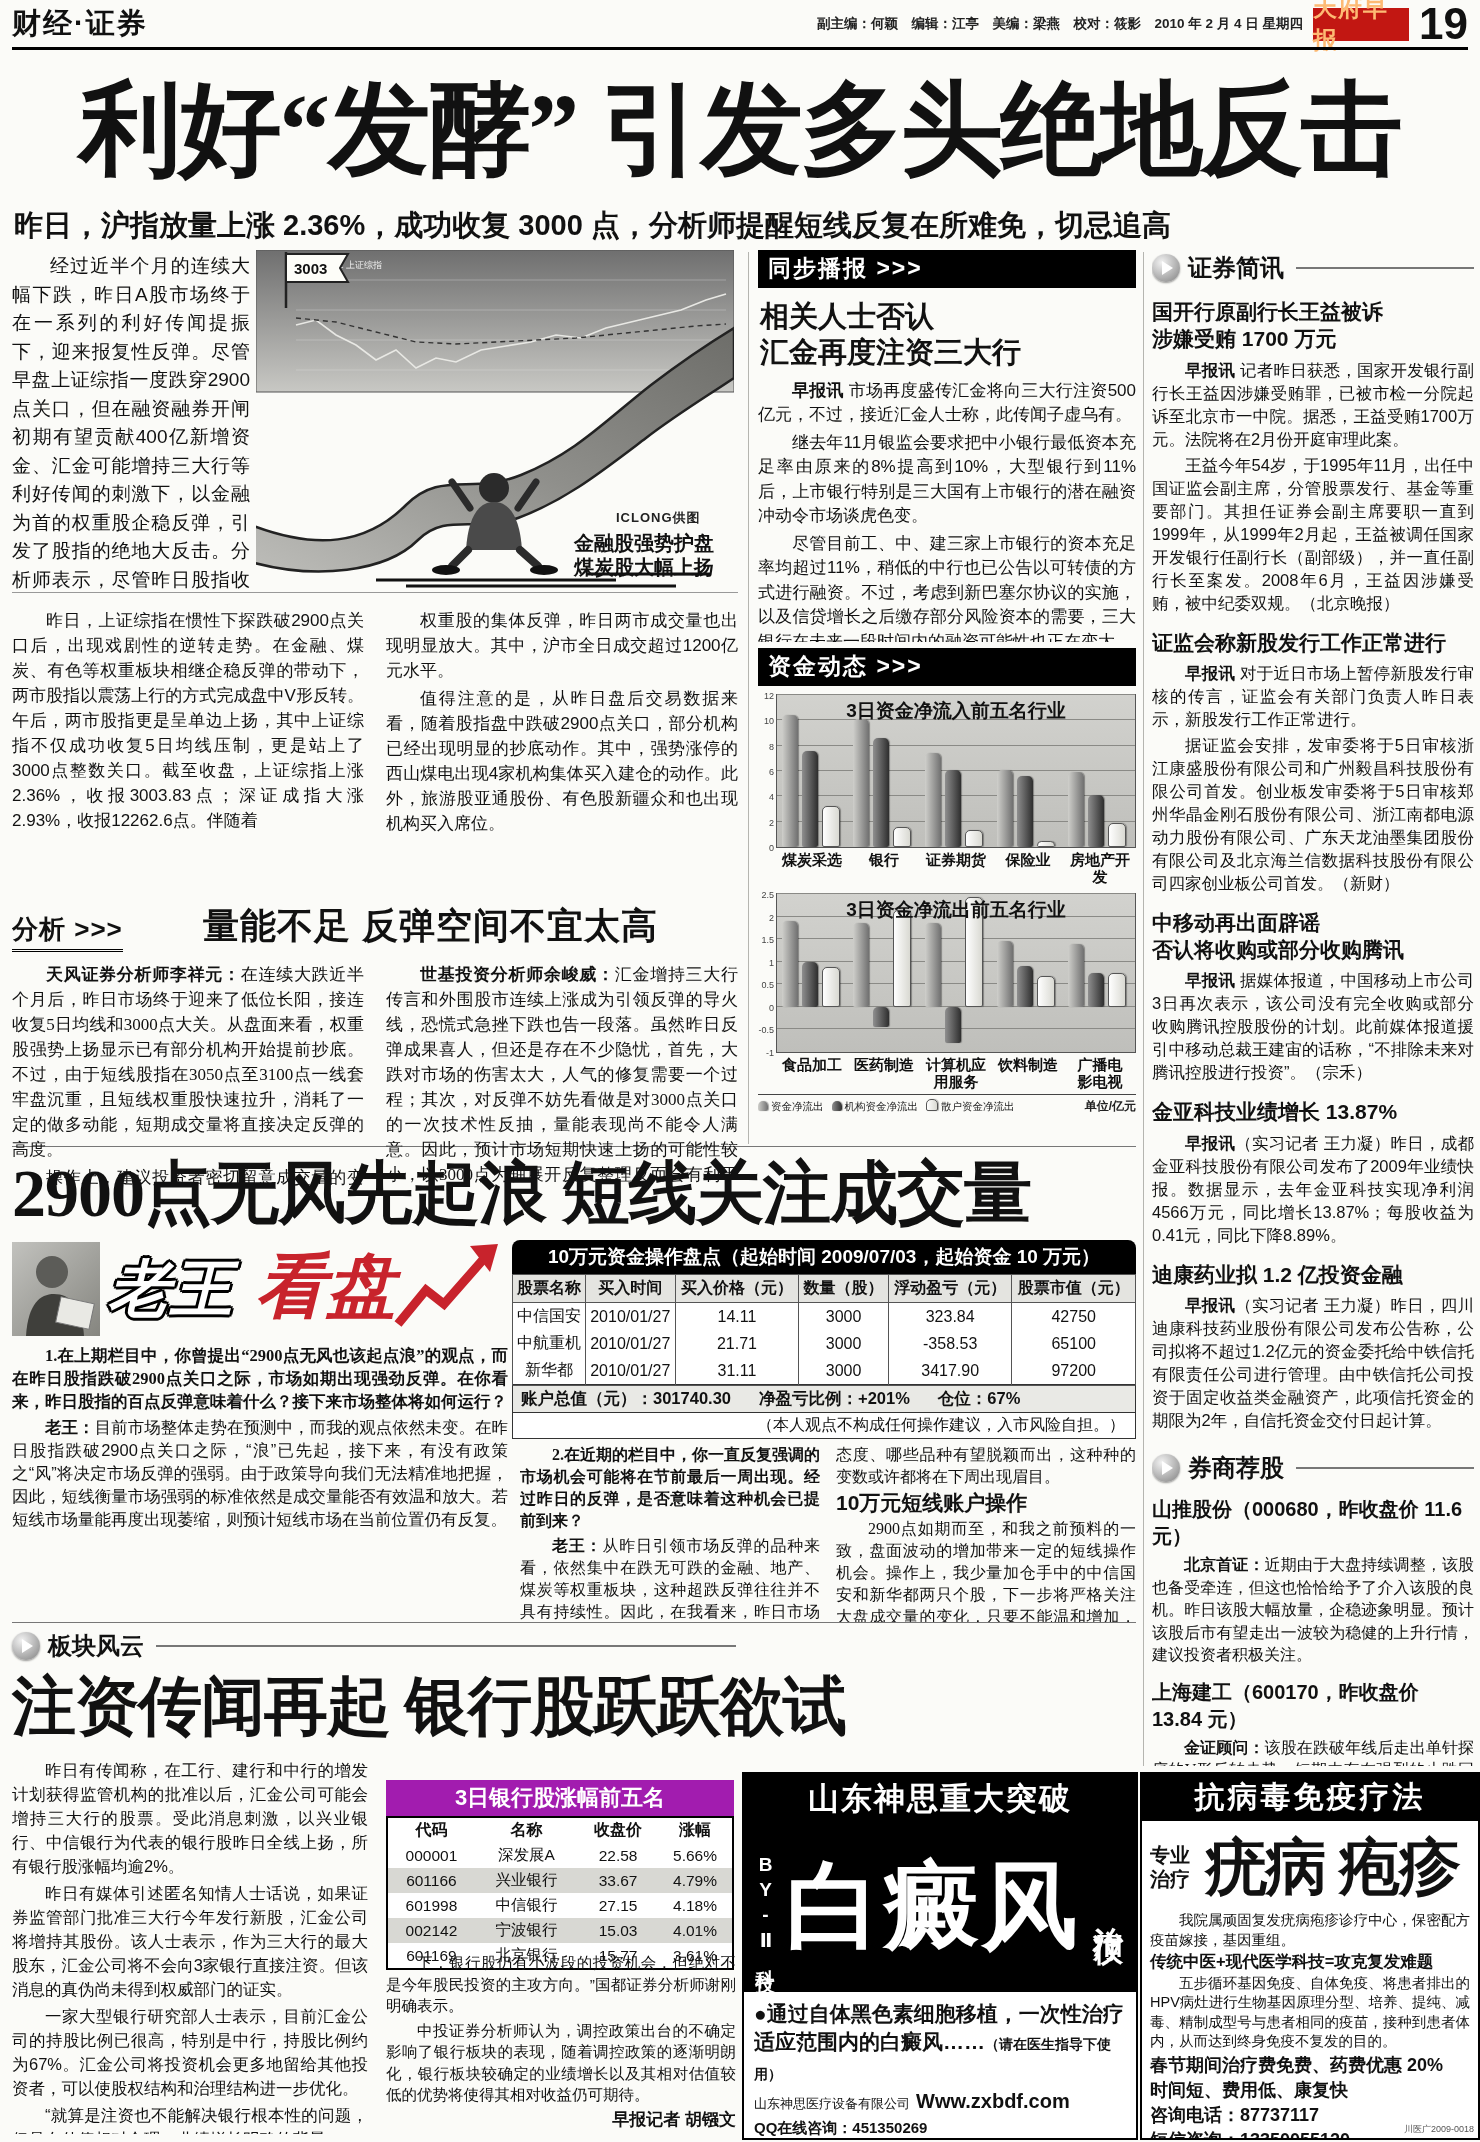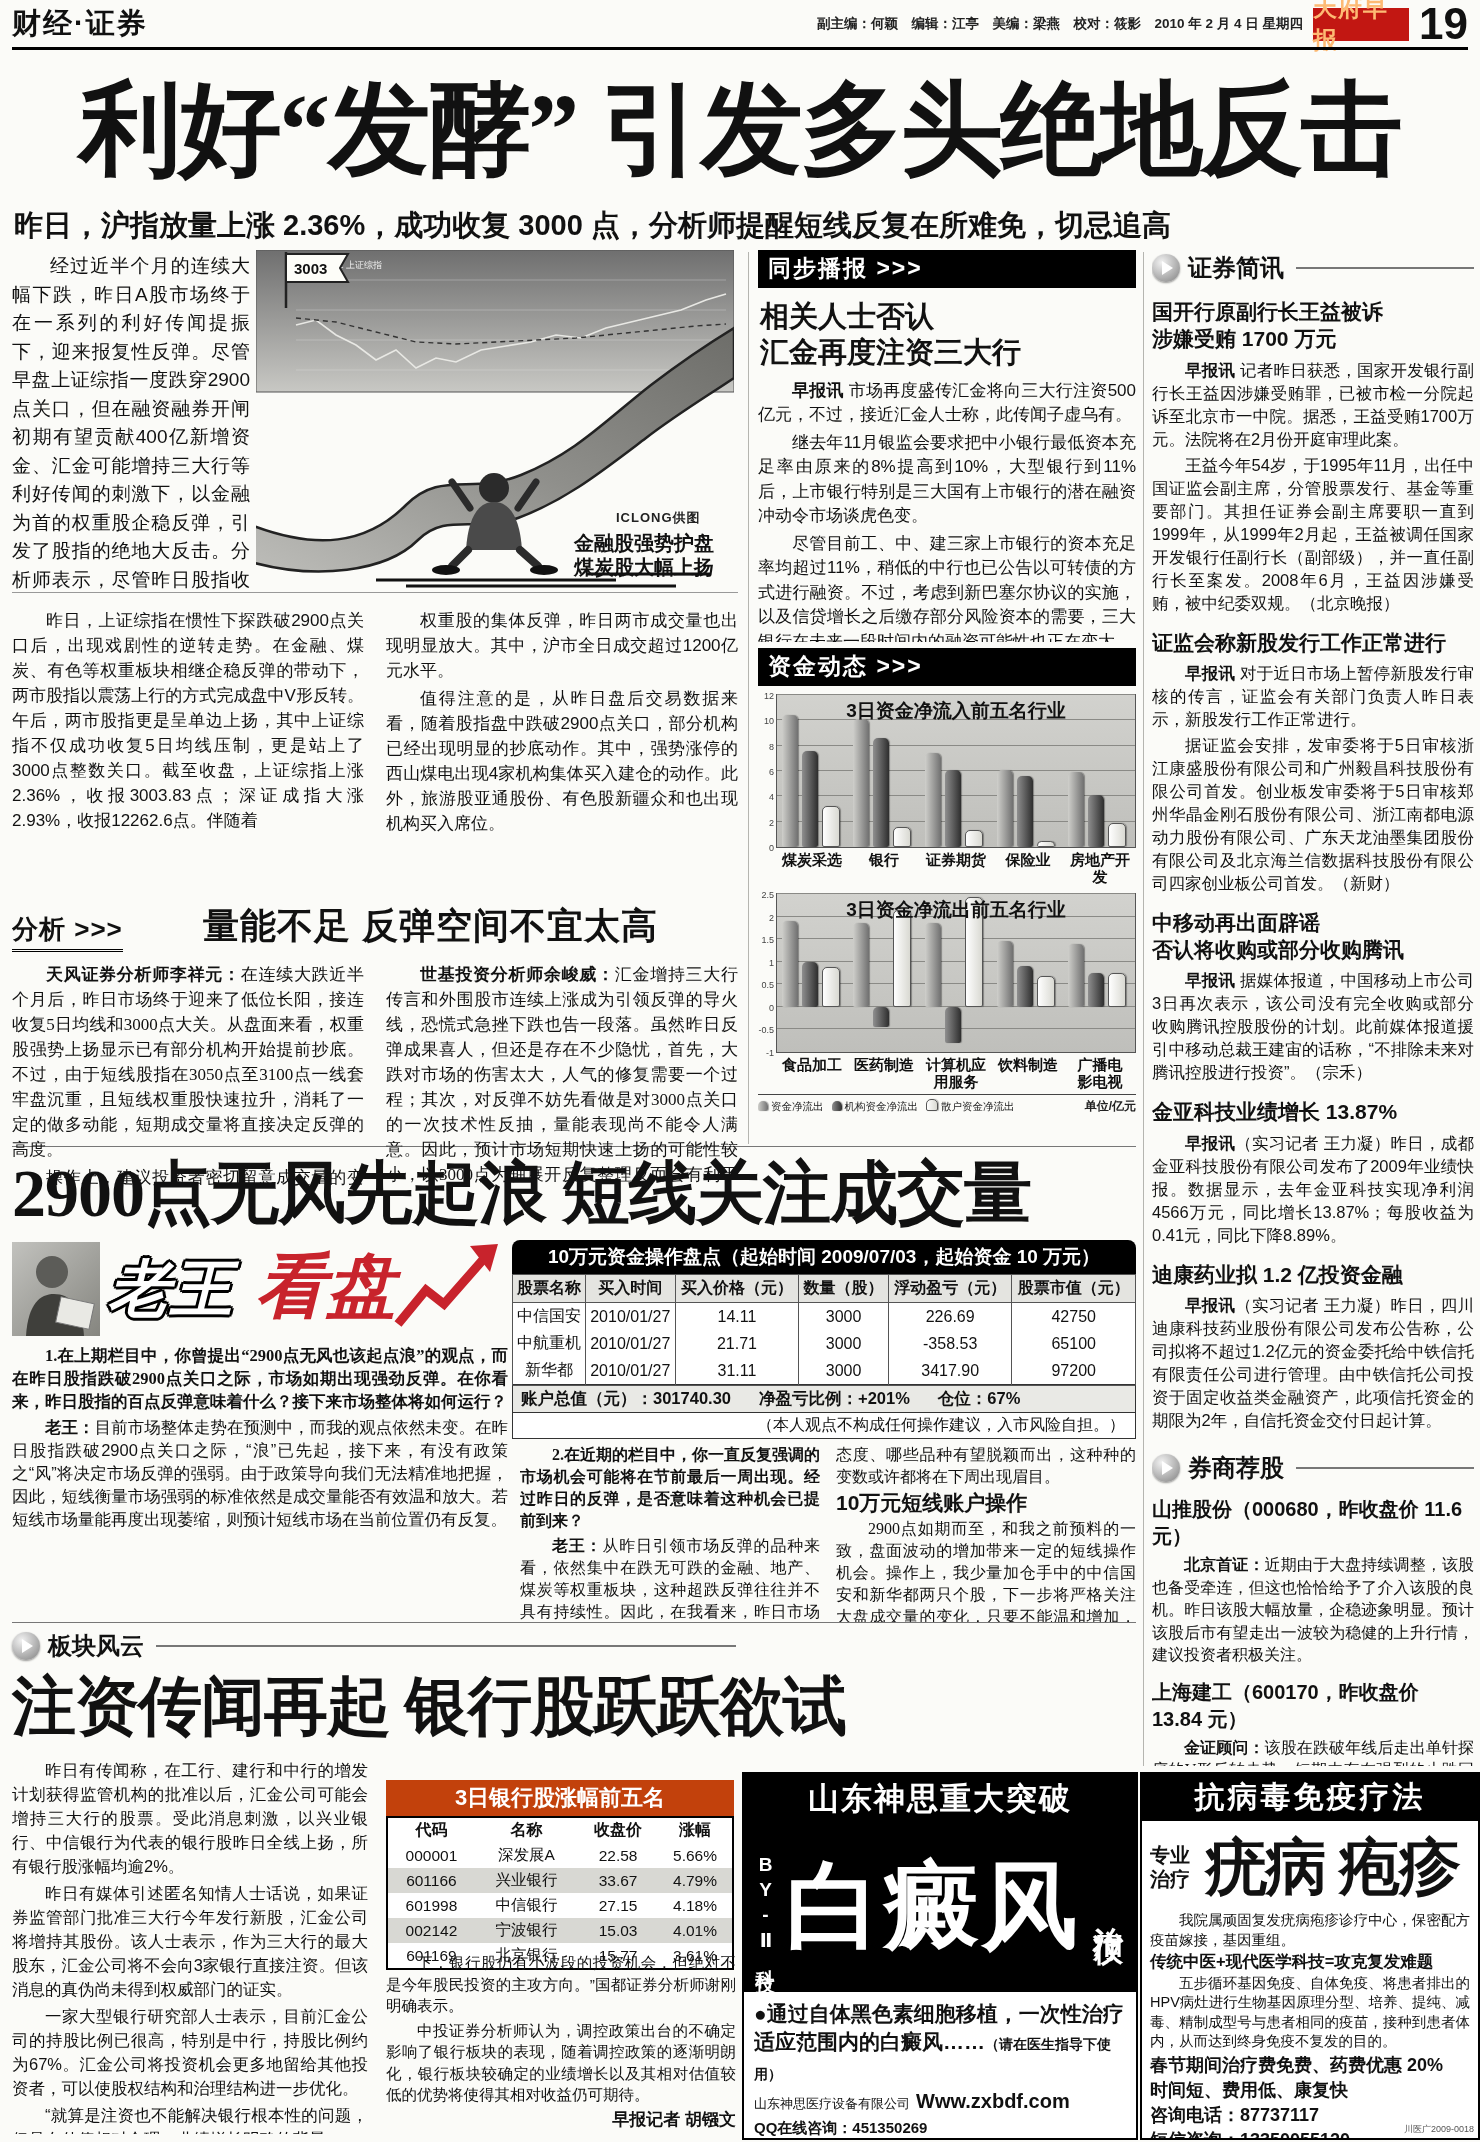--- a/index.html
+++ b/index.html
@@ -121,21 +121,21 @@
   #qa-col2{left:520px;top:1444px;width:300px;height:178px}
   #qa-col3{left:836px;top:1444px;width:300px;height:178px}
   #qa-col3 h4{margin:4px 0;font-size:21px;font-weight:900;text-indent:0}
 
   
   #bk-header{position:absolute;left:12px;top:1630px;width:724px}
   #bk-headline{position:absolute;left:12px;top:1660px;width:726px;height:94px;font-size:64px;font-weight:900;
      line-height:94px;white-space:nowrap;letter-spacing:-1px}
   #bk-left{position:absolute;left:12px;top:1758px;width:356px;height:376px;overflow:hidden;font-size:16.5px;line-height:24px}
   #bk-table{position:absolute;left:386px;top:1780px;width:348px}
-  #bk-table .t-title{background:#c2410c;color:#fff;text-align:center;font-weight:900;font-size:22px;padding:3px 8px}
+  #bk-table .t-title{background:#a21caf;color:#fff;text-align:center;font-weight:900;font-size:22px;padding:3px 8px}
   #bk-table table{width:100%;border-collapse:collapse;border:2px solid #000;background:#fff}
   #bk-table th{font-size:16px;font-weight:bold;padding:2px 0}
   #bk-table td{font-size:15.5px;text-align:center;padding:2px 0}
   #bk-table tbody tr:nth-child(even){background:#d8d8d3}
   #bk-mid{position:absolute;left:386px;top:1952px;width:350px;height:184px;overflow:hidden;font-size:15.5px;line-height:21.5px}
 
   
   .ad{position:absolute;border:2px solid #000;background:#fff;overflow:hidden}
   #ad1{left:742px;top:1772px;width:392px;height:364px}
   #ad1 .ad-top{background:#000;color:#fff;text-align:center;font-size:31px;font-weight:900;padding:4px 0;letter-spacing:2px}
@@ -505,21 +505,21 @@
             <th>浮动盈亏（元）</th>
             <th>股票市值（元）</th>
           </tr>
         </thead>
       <tbody>
           <tr>
             <td>中信国安</td>
             <td>2010/01/27</td>
             <td>14.11</td>
             <td>3000</td>
-            <td>226.69</td>
+            <td>323.84</td>
             <td>42750</td>
           </tr>
           <tr>
             <td>中航重机</td>
             <td>2010/01/27</td>
             <td>21.71</td>
             <td>3000</td>
             <td>-358.53</td>
             <td>65100</td>
           </tr>

